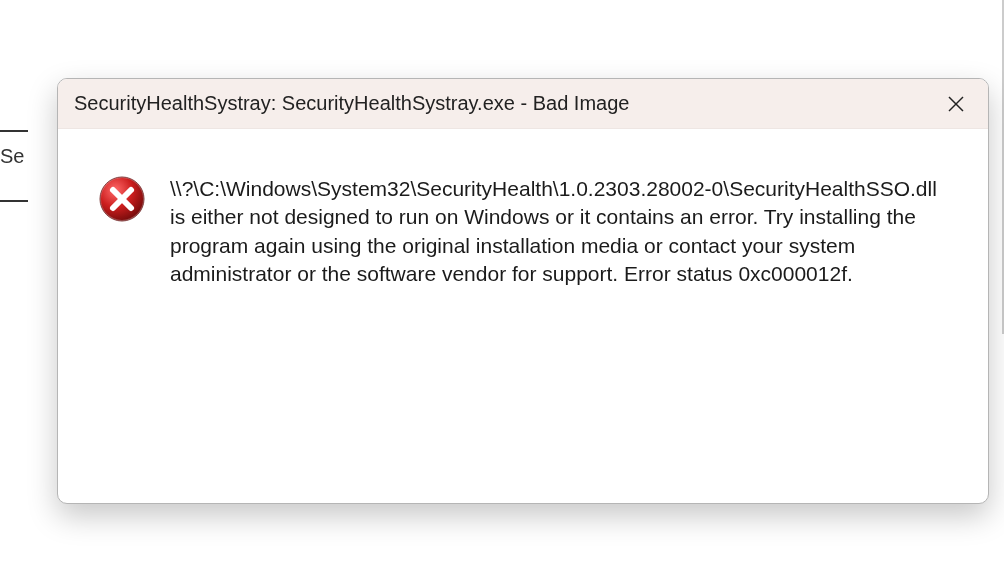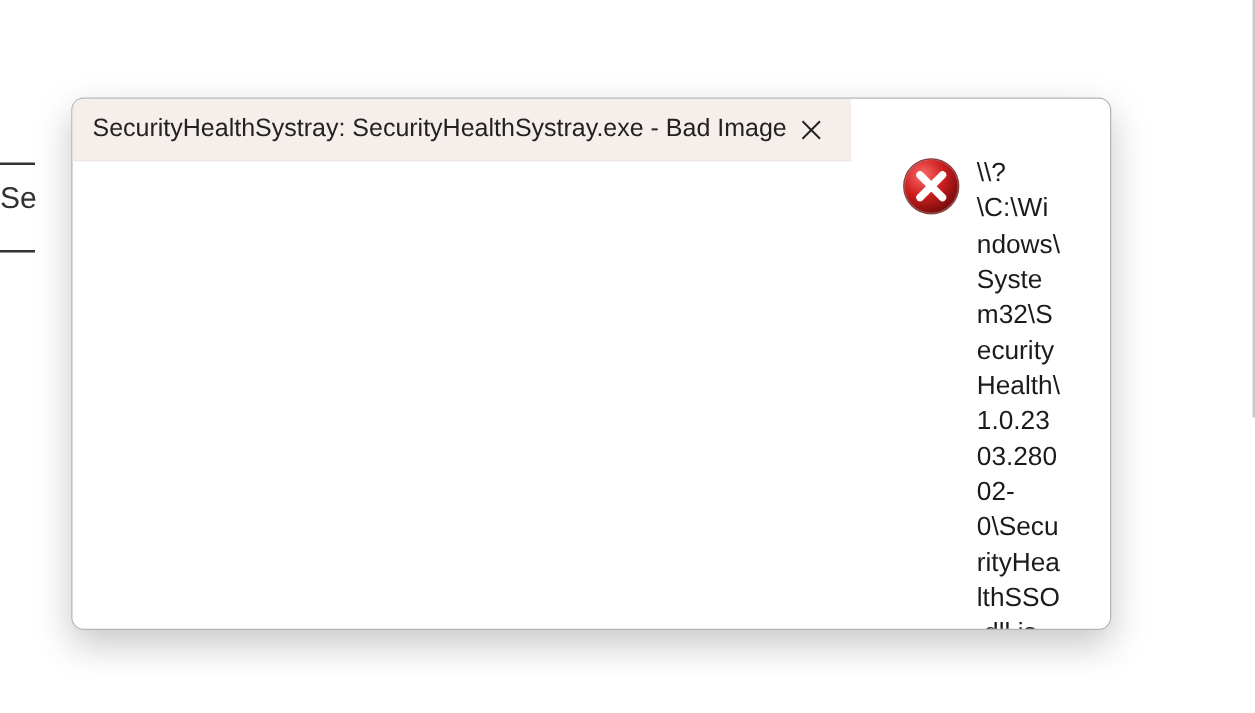--- a/index.html
+++ b/index.html
@@ -7,35 +7,35 @@
       width: 1004px;
       height: 570px;
       font-family: "Segoe UI", Arial, sans-serif;
       background: #ffffff;
       overflow: hidden;
       position: relative;
     }
     
     .bg-line-top { position:absolute; left:0; top:130px; width:28px; height:2px; background:#333; }
     .bg-line-bot { position:absolute; left:0; top:200px; width:28px; height:2px; background:#333; }
-    .bg-text { position:absolute; left:0; top:145px; font-size:24px; color:#333; }
+    .bg-text { position:absolute; left:0; top:145px; font-size:20px; color:#333; }
     .bg-divider-r { position:absolute; right:0; top:0; height:334px; border-left:2px solid #ccc; }
 
     .dialog {
       position: absolute;
       left: 57px;
       top: 78px;
-      width: 832px;
+      width: 932px;
       height: 426px;
       background: #ffffff;
       border: 1px solid #b5b5b5;
       border-radius: 10px;
       box-shadow: 0 12px 30px rgba(0,0,0,0.22);
       display: flex;
-      flex-direction: row;
+      flex-direction: column;
       overflow: hidden;
     }
     .titlebar {
       height: 50px;
       background: #f6eeeb;
       display: flex;
       align-items: center;
       padding: 0 12px 0 16px;
       border-bottom: 1px solid #eee6e3;
     }
@@ -54,21 +54,21 @@
       justify-content: center;
       color: #222;
       cursor: pointer;
     }
     .close-btn svg { width:16px; height:16px; }
 
     .content {
       flex: 1;
       padding: 46px 40px 20px 40px;
       display: flex;
-      gap: 12px;
+      gap: 24px;
     }
     .icon-wrap {
       flex: 0 0 auto;
       padding-top: 0;
     }
     .err-icon { width:48px; height:48px; }
 
     .msg {
       flex: 1;
       font-size: 21px;

